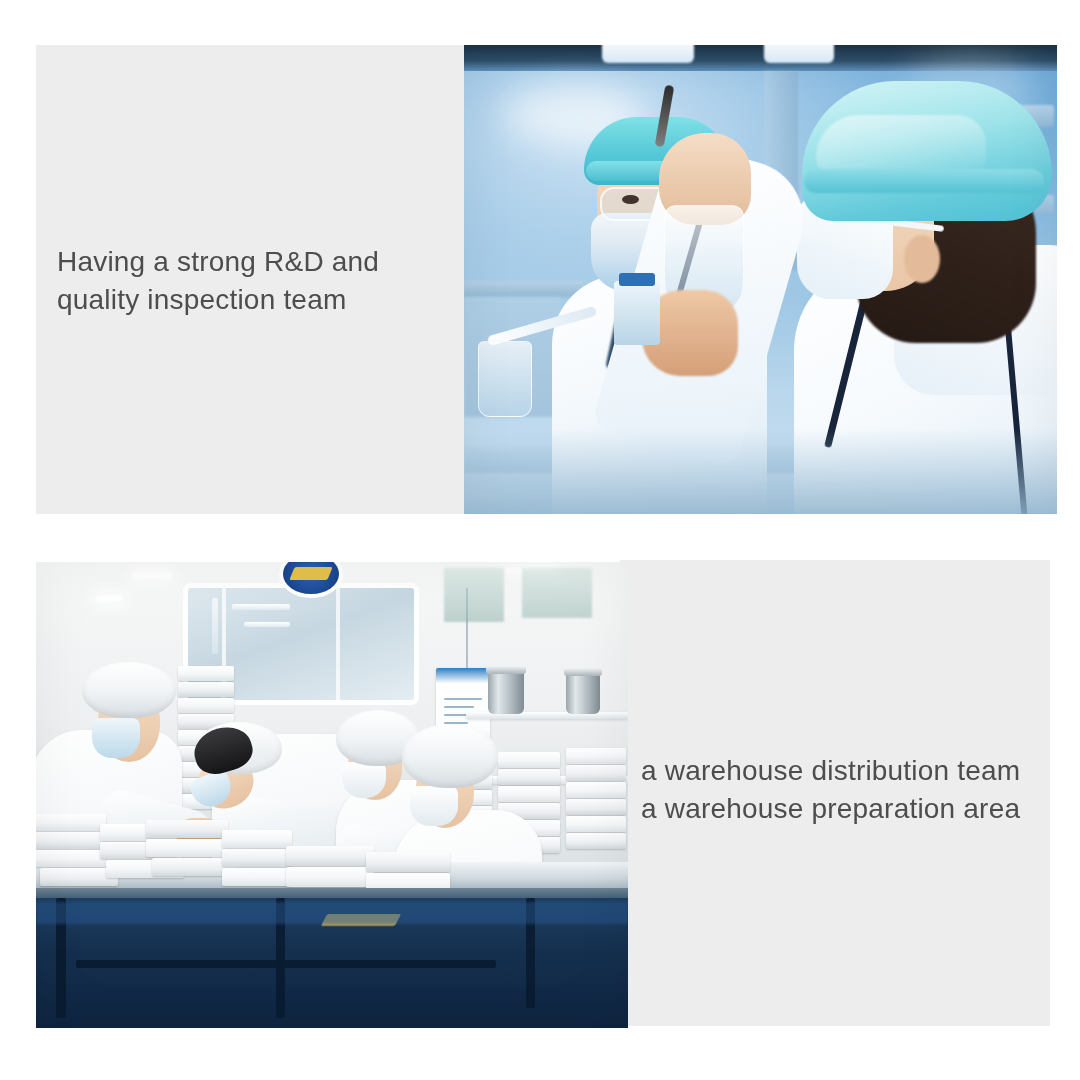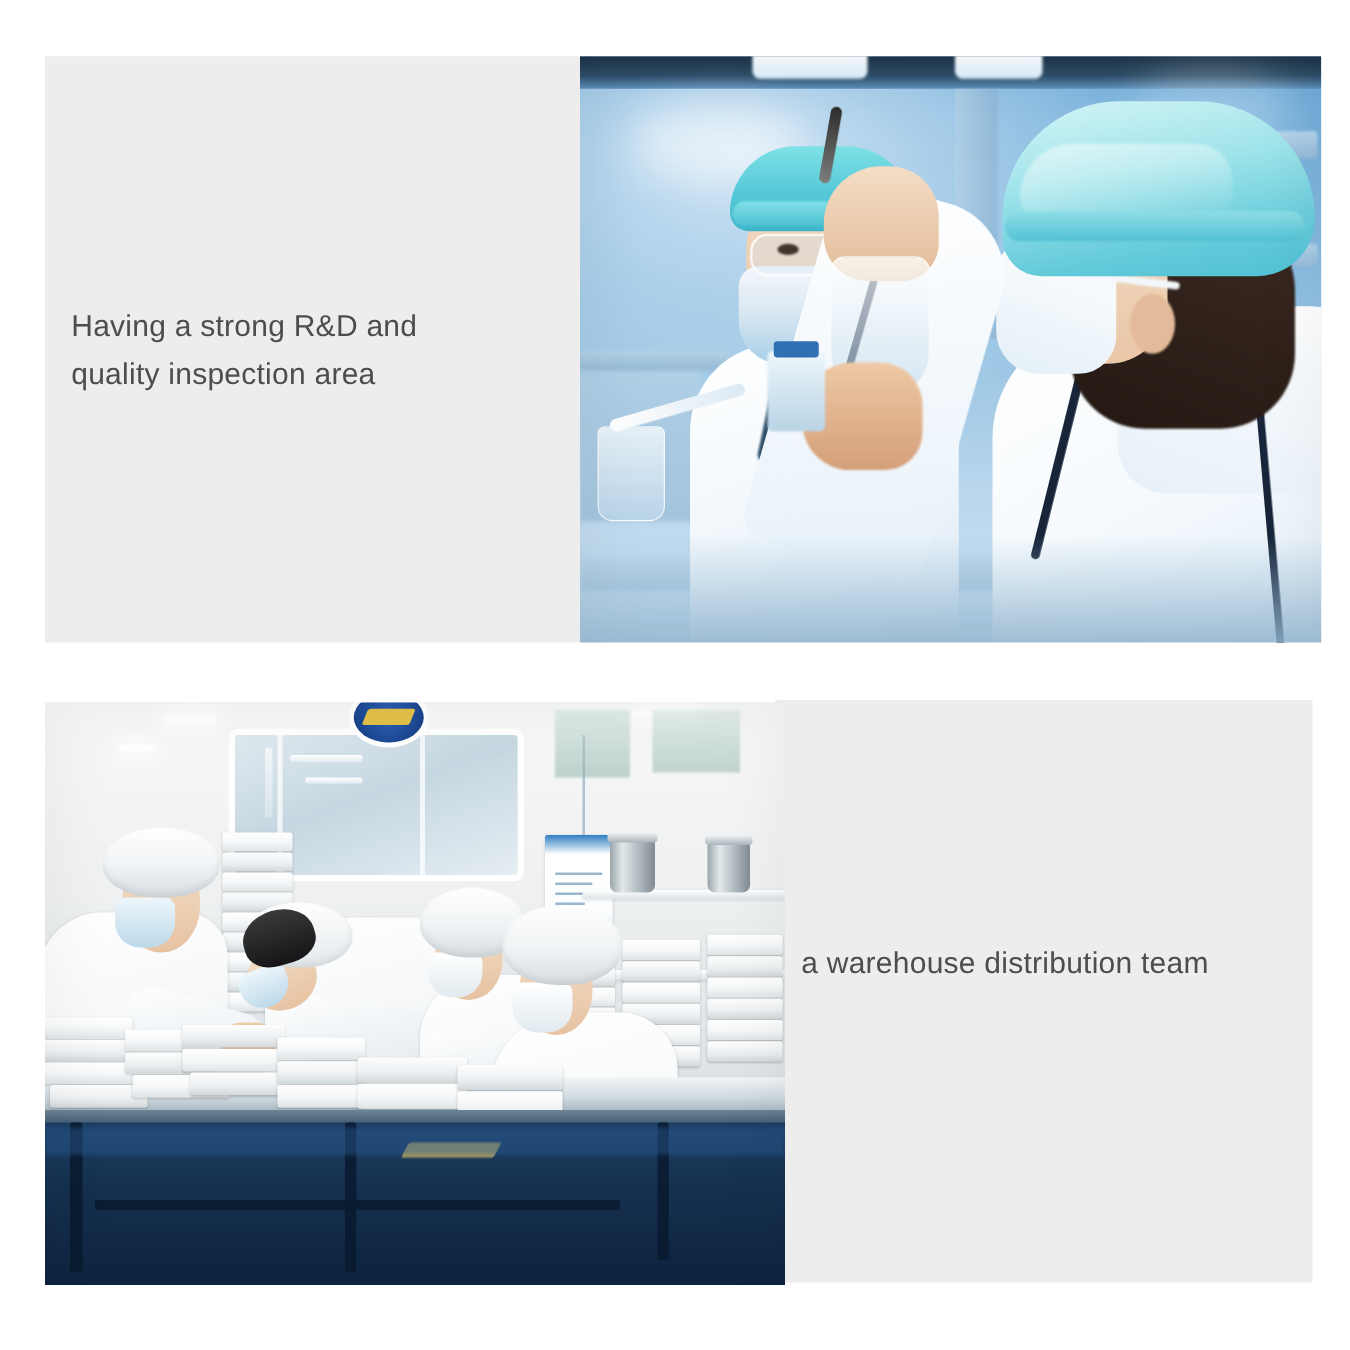--- a/index.html
+++ b/index.html
@@ -13,21 +13,21 @@
   .stage{position:absolute;inset:0;}
 
   
   .panel{position:absolute;background:#ededed;}
   .photo{position:absolute;overflow:hidden;background:#cfd8e0;}
 
   
   .caption{
     position:absolute;
     color:#4d4d4d;
-    font-size:24px;
+    font-size:28px;
     line-height:38px;
     font-weight:400;
     letter-spacing:.2px;
     white-space:nowrap;
   }
   .caption .line{display:block;}
 
   
   #photo-lab{left:464px;top:45px;width:593px;height:469px;}
   .lab-bg{
@@ -193,21 +193,21 @@
 </style>
 </head>
 <body style="background: rgb(255, 255, 255);">
 
 <div class="stage">
 
   <div class="panel" id="panel-top" style="left: 36px; top: 45px; width: 440px; height: 469px; background: rgb(237, 237, 237);"></div>
 
   <div class="caption" id="caption-top" style="left: 57px; top: 243px; color: rgb(77, 77, 77);">
     <span class="line">Having a strong R&amp;D and</span>
-    <span class="line">quality inspection area</span>
+    <span class="line">quality inspection team</span>
   </div>
 
   <div class="photo" id="photo-lab">
     <div class="lab-bg"></div>
     <div class="lab-ceil"></div>
     <div class="lab-lamp" style="left:138px;"></div>
     <div class="lab-lamp" style="left:300px;width:70px;"></div>
     <div class="lab-glow" style="left:40px;top:40px;width:140px;height:60px;"></div>
     <div class="lab-glow" style="left:440px;top:10px;width:130px;height:70px;opacity:.5;"></div>
 
@@ -265,20 +265,21 @@
     <div class="bottle-cap"></div>
 
     <div class="lab-foreground"></div>
     <div class="vignette"></div>
   </div>
 
   <div class="panel" id="panel-bottom" style="left: 620px; top: 560px; width: 430px; height: 466px; background: rgb(237, 237, 237);"></div>
 
   <div class="caption" id="caption-bottom" style="left: 641px; top: 752px; color: rgb(77, 77, 77);">
     <span class="line">a warehouse distribution team</span>
+    <span class="line">a warehouse preparation area</span>
   </div>
 
   <div class="photo" id="photo-warehouse">
     <div class="wh-bg"></div>
     <div class="wh-wall"></div>
 
     <div class="wh-ceillight" style="left:96px;top:10px;width:40px;height:7px;"></div>
     <div class="wh-ceillight" style="left:60px;top:34px;width:26px;height:5px;"></div>
     <div class="wh-ceillight" style="left:470px;top:6px;width:52px;height:6px;"></div>
 

